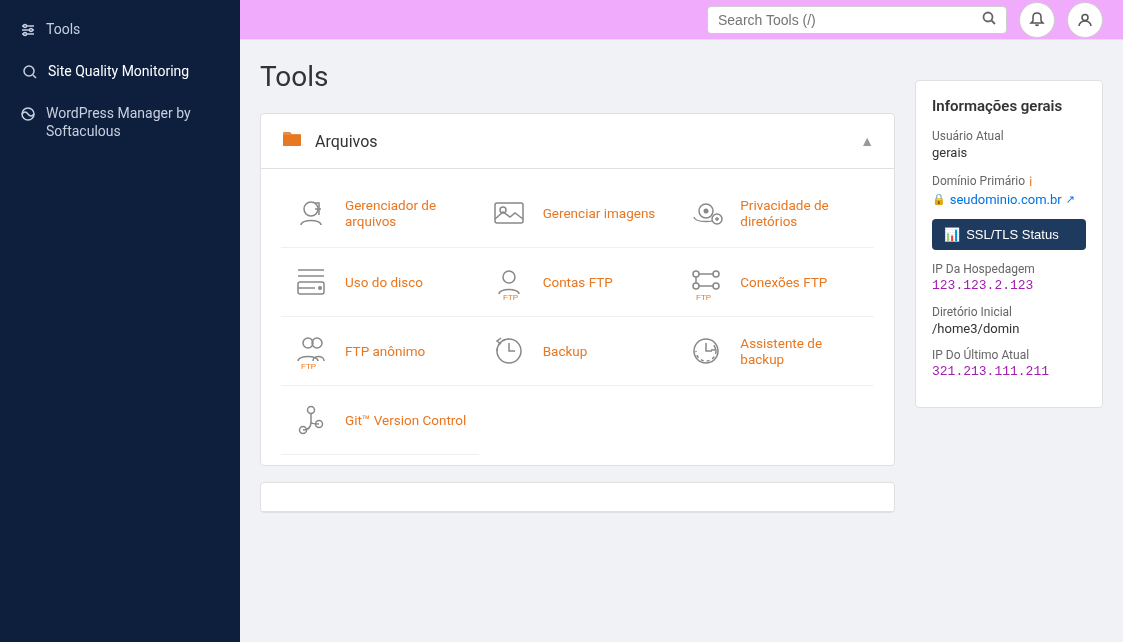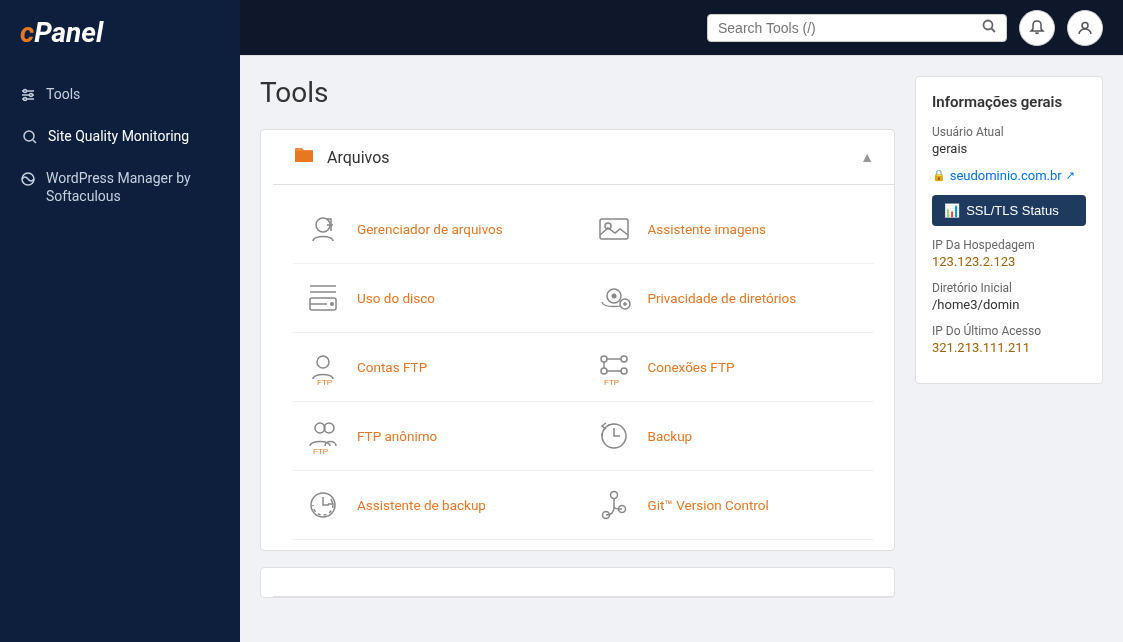--- a/index.html
+++ b/index.html
@@ -49,22 +49,22 @@
     
     .main {
       flex: 1;
       display: flex;
       flex-direction: column;
       overflow: hidden;
     }
 
     
     .header {
-      background: #0f172a;
-      height: 56px;
+      background: #f0abfc;
+      height: 40px;
       display: flex;
       align-items: center;
       justify-content: flex-end;
       padding: 0 20px;
       gap: 12px;
       border-bottom: 1px solid #e0e0e0;
       flex-shrink: 0;
     }
     .search-bar {
       display: flex;
@@ -121,21 +121,20 @@
     .main-panel {
       flex: 1;
     }
 
     
     .section-card {
       background: #fff;
       border: 1px solid #e0e0e0;
       border-radius: 4px;
       margin-bottom: 16px;
-      padding-left: 12px;
     }
     .section-header {
       display: flex;
       align-items: center;
       justify-content: space-between;
       padding: 14px 20px;
       border-bottom: 1px solid #e0e0e0;
       cursor: pointer;
     }
     .section-header-left {
@@ -153,21 +152,21 @@
     }
     .chevron-icon {
       color: #999;
       font-size: 14px;
     }
     .section-body {
       padding: 10px 20px;
     }
     .tools-grid {
       display: grid;
-      grid-template-columns: 1fr 1fr;
+      grid-template-columns: 1fr 1fr 1fr;
       gap: 0;
     }
     .tool-item {
       display: flex;
       align-items: center;
       padding: 14px 10px;
       gap: 14px;
       cursor: pointer;
       border-bottom: 1px solid #f0f0f0;
     }
@@ -185,20 +184,21 @@
     }
     .tool-name {
       font-size: 13.5px;
       color: #e87722;
     }
 
     
     .right-panel {
       width: 188px;
       flex-shrink: 0;
+      margin-top: 20px;
     }
     .info-card {
       background: #fff;
       border: 1px solid #e0e0e0;
       border-radius: 4px;
       padding: 16px;
     }
     .info-card-title {
       font-size: 15px;
       font-weight: 600;
@@ -210,21 +210,21 @@
     }
     .info-label {
       font-size: 12px;
       color: #666;
       margin-bottom: 2px;
     }
     .info-value {
       font-size: 13px;
       color: #333;
     }
-    .info-value.orange { color: #a16207; }
+    .info-value.orange { color: #a21caf; font-family: Liberation Mono, monospace; }
     .domain-value {
       display: flex;
       align-items: center;
       gap: 4px;
       font-size: 13px;
       color: #0073e6;
     }
     .lock-icon { font-size: 11px; color: #999; }
     .ssl-btn {
       background: #1e3a5f;
@@ -239,25 +239,20 @@
       gap: 6px;
       width: 100%;
       margin-bottom: 12px;
     }
     .ssl-btn .chart-icon { font-size: 13px; }
   </style>
 </head>
 <body>
 
 <aside class="sidebar">
-  <div class="sidebar-logo">
-    <div class="logo-text">
-      <span style="color:#e87722">c</span><span>Panel</span>
-    </div>
-  </div>
   <nav class="sidebar-nav">
     <div class="sidebar-item">
       <span class="item-icon">
         <svg width="16" height="16" viewBox="0 0 16 16" fill="none" stroke="#c8d0e0" stroke-width="1.5">
           <line x1="2" y1="4" x2="14" y2="4"></line>
           <line x1="2" y1="8" x2="14" y2="8"></line>
           <line x1="2" y1="12" x2="14" y2="12"></line>
           <circle cx="5" cy="4" r="1.5" fill="#0d1f3c" stroke="#c8d0e0"></circle>
           <circle cx="11" cy="8" r="1.5" fill="#0d1f3c" stroke="#c8d0e0"></circle>
           <circle cx="5" cy="12" r="1.5" fill="#0d1f3c" stroke="#c8d0e0"></circle>
@@ -345,48 +340,48 @@
             </div>
 
             <div class="tool-item">
               <div class="tool-icon">
                 <svg width="36" height="36" viewBox="0 0 36 36" fill="none" stroke="#888" stroke-width="1.5">
                   <rect x="4" y="8" width="28" height="20" rx="2"></rect>
                   <circle cx="12" cy="15" r="3"></circle>
                   <path d="M4 24 L12 17 L19 22 L24 18 L32 24"></path>
                 </svg>
               </div>
-              <span class="tool-name">Assistente imagens</span>
-            </div>
-
-            <div class="tool-item">
-              <div class="tool-icon">
-                <svg width="36" height="36" viewBox="0 0 36 36" fill="none" stroke="#888" stroke-width="1.5">
-                  <rect x="5" y="18" width="26" height="12" rx="2"></rect>
-                  <line x1="5" y1="12" x2="31" y2="12"></line>
-                  <line x1="5" y1="6" x2="31" y2="6"></line>
-                  <circle cx="27" cy="24" r="2" fill="#888" stroke="none"></circle>
-                  <line x1="5" y1="24" x2="22" y2="24"></line>
-                </svg>
-              </div>
-              <span class="tool-name">Uso do disco</span>
+              <span class="tool-name">Gerenciar imagens</span>
             </div>
 
             <div class="tool-item">
               <div class="tool-icon">
                 <svg width="36" height="36" viewBox="0 0 36 36" fill="none" stroke="#888" stroke-width="1.5">
                   <circle cx="18" cy="16" r="7"></circle>
                   <circle cx="18" cy="16" r="2.5" fill="#888" stroke="none"></circle>
                   <path d="M6 22 C7 28 29 28 30 22"></path>
                   <circle cx="29" cy="24" r="5" fill="#fff" stroke="#888"></circle>
                   <line x1="27" y1="24" x2="31" y2="24"></line>
                   <line x1="29" y1="22" x2="29" y2="26"></line>
                 </svg>
               </div>
               <span class="tool-name">Privacidade de diretórios</span>
+            </div>
+
+            <div class="tool-item">
+              <div class="tool-icon">
+                <svg width="36" height="36" viewBox="0 0 36 36" fill="none" stroke="#888" stroke-width="1.5">
+                  <rect x="5" y="18" width="26" height="12" rx="2"></rect>
+                  <line x1="5" y1="12" x2="31" y2="12"></line>
+                  <line x1="5" y1="6" x2="31" y2="6"></line>
+                  <circle cx="27" cy="24" r="2" fill="#888" stroke="none"></circle>
+                  <line x1="5" y1="24" x2="22" y2="24"></line>
+                </svg>
+              </div>
+              <span class="tool-name">Uso do disco</span>
             </div>
 
 
             <div class="tool-item">
               <div class="tool-icon">
                 <svg width="36" height="36" viewBox="0 0 36 36" fill="none" stroke="#888" stroke-width="1.5">
                   <circle cx="18" cy="13" r="6"></circle>
                   <path d="M8 30 C8 24 28 24 28 30"></path>
                   <text x="12" y="36" font-size="8" fill="#e87722" stroke="none" font-family="Arial">FTP</text>
                 </svg>
@@ -475,20 +470,24 @@
     <div class="right-panel">
       <div class="info-card">
         <div class="info-card-title">Informações gerais</div>
 
         <div class="info-field">
           <div class="info-label">Usuário Atual</div>
           <div class="info-value">gerais</div>
         </div>
 
         <div class="info-field">
+          <div class="info-label" style="display:flex;align-items:center;gap:4px;">
+            <span>Domínio Primário</span>
+            <span style="color:#e87722;font-size:13px;cursor:pointer;">ℹ</span>
+          </div>
           <div class="domain-value">
             <span class="lock-icon">🔒</span>
             <span style="color:#0073e6;font-size:13px;">seudominio.com.br</span>
             <span style="color:#0073e6;font-size:11px;">↗</span>
           </div>
         </div>
 
         <button class="ssl-btn">
           <span class="chart-icon">📊</span>
           <span>SSL/TLS Status</span>
@@ -498,20 +497,20 @@
           <div class="info-label">IP Da Hospedagem</div>
           <div class="info-value orange">123.123.2.123</div>
         </div>
 
         <div class="info-field">
           <div class="info-label">Diretório Inicial</div>
           <div class="info-value">/home3/domin</div>
         </div>
 
         <div class="info-field">
-          <div class="info-label">IP Do Último Acesso</div>
+          <div class="info-label">IP Do Último Atual</div>
           <div class="info-value orange">321.213.111.211</div>
         </div>
 
       </div>
     </div>
   </div>
 </div>
 
 </body></html>

